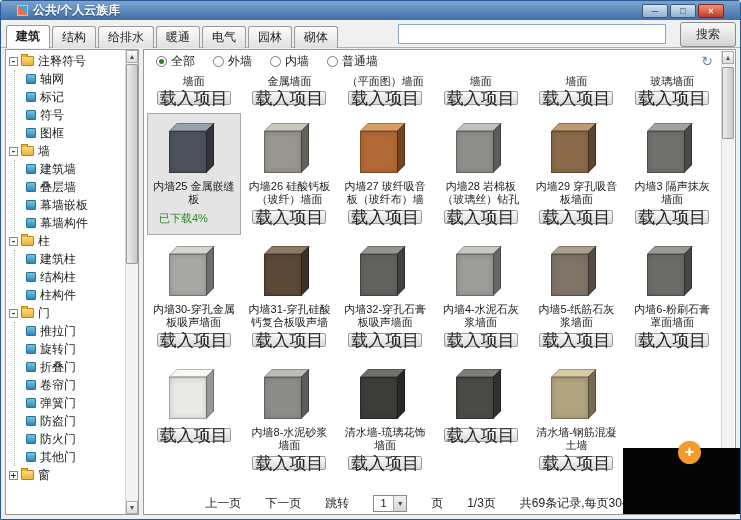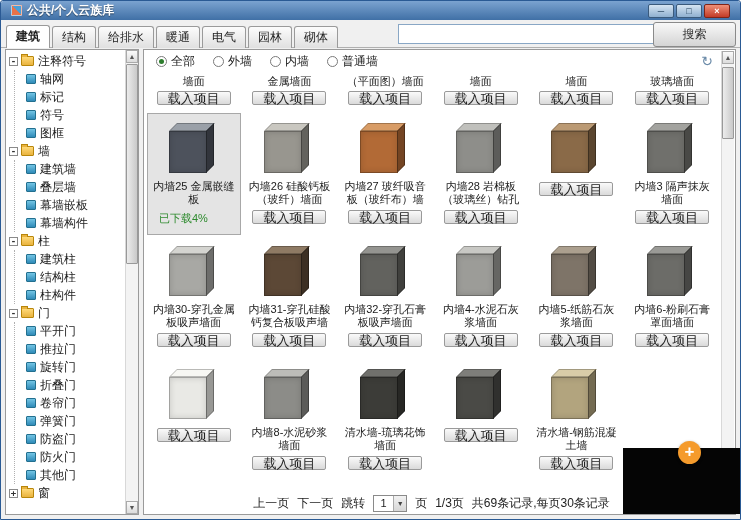--- a/index.html
+++ b/index.html
@@ -8,21 +8,21 @@
   .window{
     position:relative; width:741px; height:520px; background:#f0f0f0;
     border:1px solid #2a5a94; border-radius:3px 3px 0 0; overflow:hidden;
     font-size:12px; color:#222;
   }
 
   
   .titlebar{
     position:absolute; top:0; left:0; right:0; height:19px;
     background:linear-gradient(#7ba3d0,#4070a6);
-    display:flex; align-items:center; padding:0 10px;
+    display:flex; align-items:center; padding:0 16px;
     border-radius:2px 2px 0 0;
   }
   .app-icon{width:11px;height:11px;margin-right:5px;border-radius:1px;
     background:linear-gradient(45deg,#e8734a 0 50%,#4aa0d8 50% 100%);
     border:1px solid rgba(255,255,255,.5);}
   .win-title{color:#fff;font-weight:bold;font-size:12px;text-shadow:0 1px 1px rgba(0,0,0,.45);}
   .win-buttons{margin-left:auto;display:flex;gap:2px;}
   .win-btn{
     width:26px;height:14px;border-radius:2px;border:1px solid #3a5a7c;
     background:linear-gradient(#d5e4f2,#8fb0d0);
@@ -38,21 +38,21 @@
     background:linear-gradient(#fcfcfc,#e0e0e0);
     border:1px solid #9a9a9a;border-bottom:none;border-radius:3px 3px 0 0;
     line-height:13px;white-space:nowrap;
   }
   .tab.active{background:#fff;font-weight:bold;padding-bottom:5px;}
   .search-input{
     position:absolute;right:74px;top:3px;width:268px;height:20px;
     border:1px solid #89a7c5;background:#fff;padding:0 4px;font-size:12px;
   }
   .search-btn{
-    position:absolute;right:4px;top:1px;width:83px;height:25px;
+    position:absolute;right:4px;top:1px;width:56px;height:25px;
     background:linear-gradient(#f8f8f8,#d4d4d4);border:1px solid #8a8a8a;border-radius:3px;
     font-size:12px;color:#333;cursor:pointer;font-family:inherit;
   }
 
   
   .content{position:absolute;top:48px;left:4px;right:4px;bottom:4px;}
 
   
   .tree-panel{position:absolute;left:0;top:0;bottom:0;width:134px;background:#fff;border:1px solid #9a9a9a;}
   .tree{position:absolute;left:2px;top:2px;bottom:1px;right:13px;overflow:hidden;}
@@ -99,28 +99,28 @@
   .panel{position:absolute;left:50%;top:7px;width:46px;height:52px;margin-left:-25px;}
   .p-top{position:absolute;left:0;top:1px;width:38px;height:8px;background:var(--top);
     border:1px solid rgba(0,0,0,.25);transform:skewX(-45deg);transform-origin:0 100%;}
   .p-face{position:absolute;left:0;top:9px;width:38px;height:42px;background:var(--face);
     border:1px solid rgba(0,0,0,.3);box-shadow:inset 0 0 6px rgba(0,0,0,.15);}
   .p-side{position:absolute;left:37px;top:9px;width:8px;height:42px;
     background-color:var(--face);background-image:linear-gradient(rgba(0,0,0,.35),rgba(0,0,0,.35));
     border:1px solid rgba(0,0,0,.3);transform:skewY(-45deg);transform-origin:0 0;}
   .clabel{font-size:11px;line-height:13px;height:27px;overflow:hidden;color:#1a1a1a;padding:0 2px;margin-top:1px;}
   .load-btn{display:block;width:74px;height:14px;margin:3px auto 0;padding:0;
-    font-size:13px;line-height:13px;color:#222;font-family:inherit;cursor:pointer;
+    font-size:17px;line-height:13px;color:#222;font-family:inherit;cursor:pointer;
     background:linear-gradient(#fafafa,#dadada);border:1px solid #9a9a9a;border-radius:2px;}
   .progress{font-size:11px;color:#2e8b2e;text-align:left;padding-left:10px;margin-top:4px;}
 
   .grid-scrollbar{position:absolute;right:1px;top:1px;bottom:23px;width:13px;background:#f3f3f3;border-left:1px solid #d8d8d8;}
 
   .pagination{position:absolute;bottom:0;left:0;right:16px;height:22px;background:#fff;
-    display:flex;align-items:center;justify-content:center;gap:8px;font-size:12px;color:#222;}
+    display:flex;align-items:center;justify-content:center;gap:24px;font-size:12px;color:#222;}
   .page-link{cursor:pointer;white-space:nowrap;}
   .page-select{width:34px;height:17px;border:1px solid #8a8a8a;background:#fff;display:flex;align-items:stretch;cursor:pointer;}
   .page-select .val{flex:1;line-height:15px;text-align:center;font-size:11px;}
   .page-select .dd{width:13px;background:linear-gradient(#f2f2f2,#d6d6d6);border-left:1px solid #aaa;
     font-size:7px;display:flex;align-items:center;justify-content:center;color:#444;}
 
   
   .black-box{position:absolute;left:622px;top:447px;width:119px;height:66px;background:#050505;z-index:50;}
   .fab{position:absolute;left:677px;top:440px;width:23px;height:23px;border-radius:50%;z-index:60;
     background:#f59b2c;color:#fff;font-size:17px;line-height:21px;text-align:center;font-weight:bold;
@@ -223,24 +223,20 @@
               <span class="leaf-icon"></span>
               <span class="tree-label">柱构件</span>
             </div>
           </div>
           <div class="tree-row">
             <span class="toggle">-</span>
             <span class="folder-icon"></span>
             <span class="tree-label">门</span>
           </div>
           <div class="tree-children">
-            <div class="tree-row leaf">
-              <span class="leaf-icon"></span>
-              <span class="tree-label">平开门</span>
-            </div>
             <div class="tree-row leaf">
               <span class="leaf-icon"></span>
               <span class="tree-label">推拉门</span>
             </div>
             <div class="tree-row leaf">
               <span class="leaf-icon"></span>
               <span class="tree-label">旋转门</span>
             </div>
             <div class="tree-row leaf">
               <span class="leaf-icon"></span>
@@ -378,20 +374,21 @@
                 <button class="load-btn">载入项目</button>
               </div>
               <div class="cell">
                 <div class="thumb">
                   <div class="panel" style="--face: #8a6a48; --top: #bb9a74;">
                     <i class="p-top"></i>
                     <i class="p-face"></i>
                     <i class="p-side"></i>
                   </div>
                 </div>
+                <div class="clabel">内墙29 穿孔吸音板墙面</div>
                 <button class="load-btn">载入项目</button>
               </div>
               <div class="cell">
                 <div class="thumb">
                   <div class="panel" style="--face: #70706c; --top: #a3a39f;">
                     <i class="p-top"></i>
                     <i class="p-face"></i>
                     <i class="p-side"></i>
                   </div>
                 </div>

